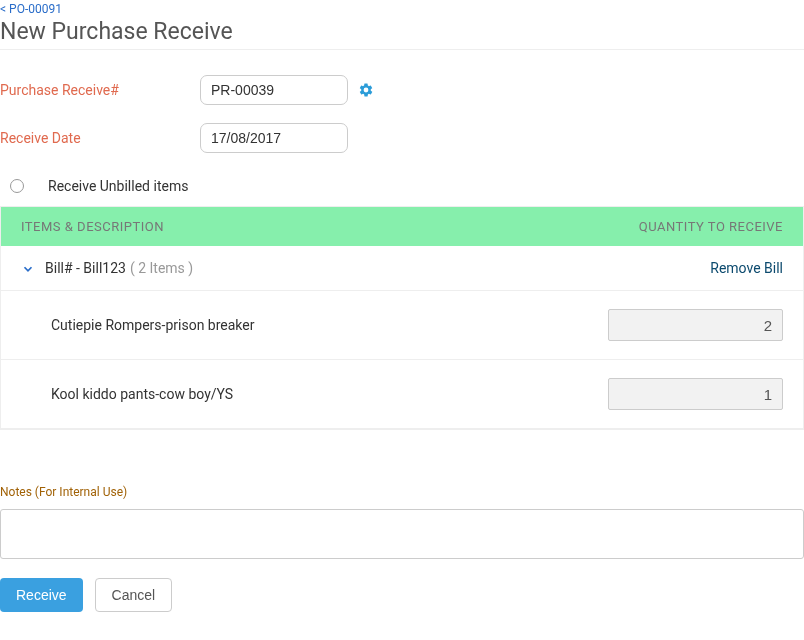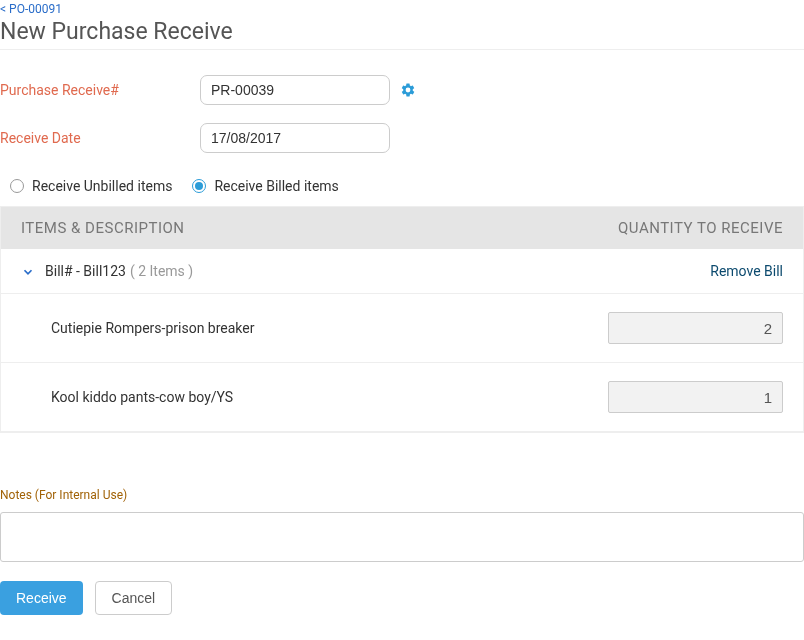--- a/index.html
+++ b/index.html
@@ -3,30 +3,30 @@
 <meta charset="utf-8">
 <style>
 * { box-sizing: border-box; margin: 0; padding: 0; }
 body { font-family: -apple-system, BlinkMacSystemFont, "Segoe UI", Roboto, sans-serif; font-size: 14px; color: #333; background: #fff; width: 804px; }
 .container { }
 .back-link { color: #2a6dc9; font-size: 12px; text-decoration: none; display: inline-block; margin-bottom: 2px; cursor: pointer; }
 .page-title { font-size: 23px; font-weight: 400; color: #555; margin-bottom: 4px; }
 .divider { border: none; border-top: 1px solid #eee; margin: 0 -20px 25px -20px; }
 .form-row { display: flex; align-items: center; margin-bottom: 18px; }
 .form-label { width: 200px; color: #e06a4f; font-size: 14px; }
-.text-input { width: 190px; height: 30px; padding: 4px 10px; border: 1px solid #ccc; border-radius: 7px; font-size: 14px; color: #333; }
+.text-input { width: 148px; height: 30px; padding: 4px 10px; border: 1px solid #ccc; border-radius: 7px; font-size: 14px; color: #333; }
 .gear-btn { background: none; border: none; margin-left: 10px; cursor: pointer; color: #2b9cd8; padding: 0; }
 .gear-btn svg { width: 16px; height: 16px; display: block; }
 .radio-row { display: flex; align-items: center; gap: 20px; margin: 25px 0 12px 10px; }
-.radio-item { display: flex; align-items: center; gap: 8px; cursor: pointer; }
+.radio-item { display: flex; align-items: center; gap: 24px; cursor: pointer; }
 .radio-circle { width: 14px; height: 14px; border: 1px solid #999; border-radius: 50%; display: inline-flex; align-items: center; justify-content: center; background: #fff; }
 .radio-circle.checked { border-color: #2b9cd8; }
 .radio-dot { width: 8px; height: 8px; border-radius: 50%; background: #2b9cd8; }
 .table-area { border: 1px solid #eee; }
-.table-header { display: flex; background: #e5e5e5; padding: 12px 20px; font-size: 15px; letter-spacing: 0.5px; color: #777; }
+.table-header { display: flex; background: #86efac; padding: 12px 20px; font-size: 13px; letter-spacing: 0.5px; color: #777; }
 .col-desc { flex: 1; }
 .col-qty { width: 200px; text-align: right; }
 .bill-row { display: flex; align-items: flex-end; padding: 14px 20px; border-bottom: 1px solid #eee; }
 .chevron { color: #2a6dc9; margin-right: 10px; cursor: pointer; }
 .chevron svg { width: 14px; height: 14px; display: block; }
 .bill-label { color: #333; }
 .bill-count { color: #999; margin-left: 4px; }
 .remove-bill { margin-left: auto; color: #0c4a6e; text-decoration: none; cursor: pointer; }
 .item-row { display: flex; align-items: center; padding: 18px 20px 18px 50px; border-bottom: 1px solid #eee; position: relative; justify-content: flex-end; }
 .item-name { flex: 1; color: #333; }
@@ -62,26 +62,20 @@
   <div class="form-row">
     <label class="form-label">Receive Date</label>
     <input type="text" class="text-input" value="17/08/2017" style="">
   </div>
 
   <div class="radio-row">
     <label class="radio-item">
       <span class="radio-circle"></span>
       <span>Receive Unbilled items</span>
     </label>
-    <label class="radio-item">
-      <span class="radio-circle checked">
-          <span class="radio-dot"></span>
-        </span>
-      <span>Receive Billed items</span>
-    </label>
   </div>
 
   <div class="table-area">
     <div class="table-header">
       <div class="col-desc">ITEMS &amp; DESCRIPTION</div>
       <div class="col-qty">QUANTITY TO RECEIVE</div>
     </div>
     <div class="bill-row">
       <span class="chevron">
         <svg viewBox="0 0 24 24" fill="none" stroke="currentColor" stroke-width="3">

